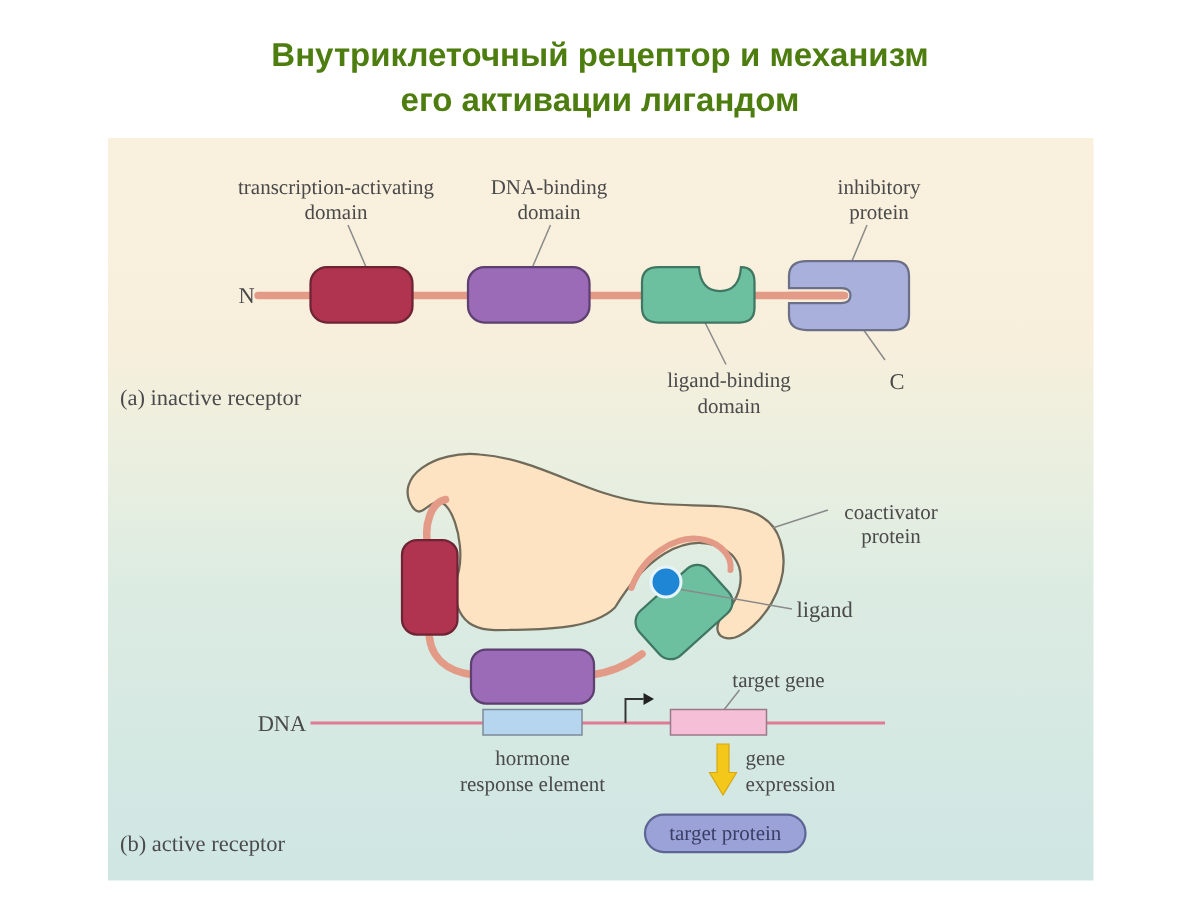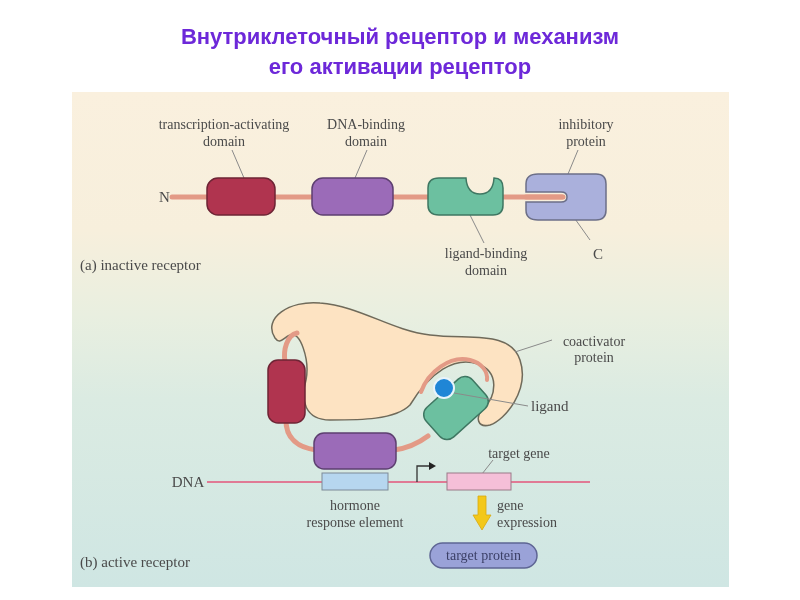--- a/index.html
+++ b/index.html
@@ -1,37 +1,37 @@
 <!DOCTYPE html>
 <html><head>
 <meta charset="utf-8">
 <style>
   html, body { margin: 0; padding: 0; background: #ffffff; }
   body { width: 800px; height: 600px; position: relative; overflow: hidden; }
   .title {
     position: absolute; left: 0; top: 22px; width: 800px;
-    text-align: center; color: #6d28d9;
+    text-align: center; color: #4d7c0f;
     font-family: "Liberation Sans", sans-serif; font-weight: bold;
     font-size: 22px; line-height: 30px;
   }
   .title div { white-space: nowrap; }
   .panel {
     position: absolute; left: 72px; top: 92px; width: 657px; height: 495px;
     background: linear-gradient(180deg, #faf0de 0%, #f7efdc 28%, #e9efe0 45%, #dbebe2 62%, #cfe6e3 100%);
   }
   svg { position: absolute; left: 0; top: 0; }
   .lbl { font-family: "Liberation Serif", serif; font-size: 14px; fill: #4a4a4a; }
   .lbl-big { font-family: "Liberation Serif", serif; font-size: 15px; fill: #4a4a4a; }
 </style>
 </head>
 <body>
 
 <div class="title">
   <div>Внутриклеточный рецептор и механизм</div>
-  <div>его активации рецептор</div>
+  <div>его активации лигандом</div>
 </div>
 
 <div class="panel"></div>
 
 <svg width="800" height="600" viewBox="0 0 800 600">
 
   <g>
 
     <line x1="232" y1="150" x2="244" y2="178" stroke="#8a8a8a" stroke-width="1"></line>
     <line x1="367" y1="150" x2="355" y2="178" stroke="#8a8a8a" stroke-width="1"></line>

